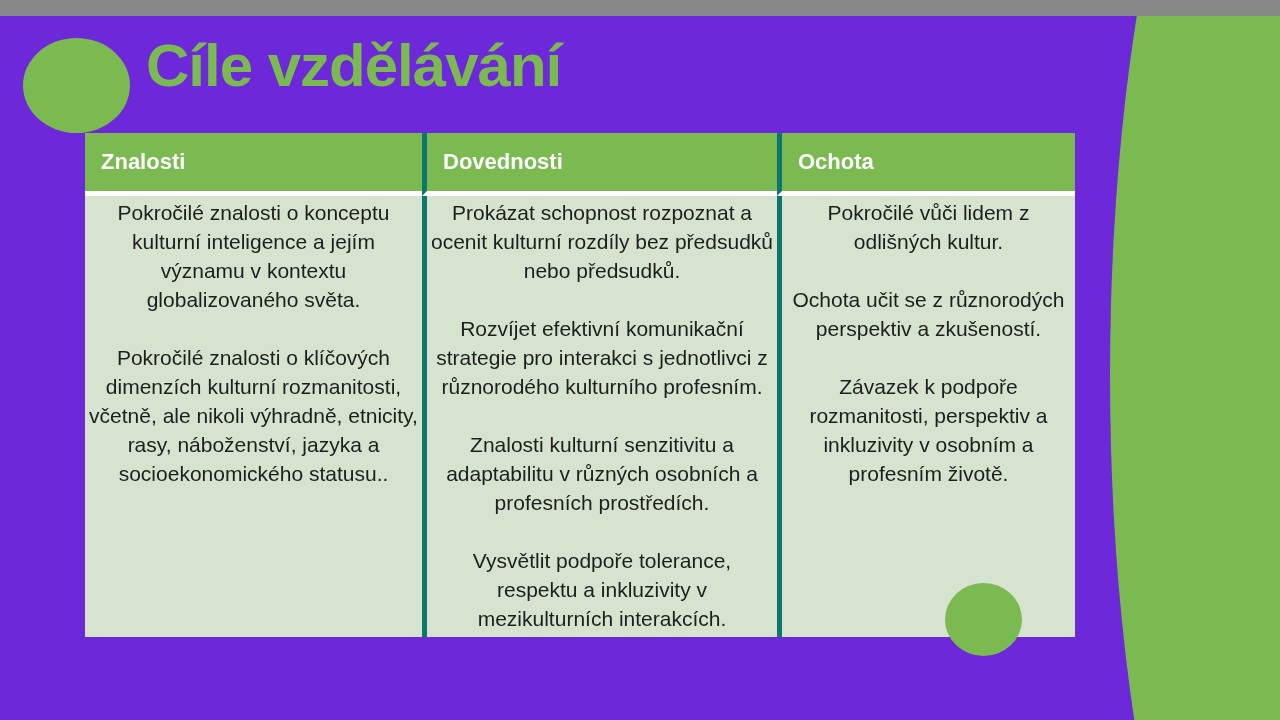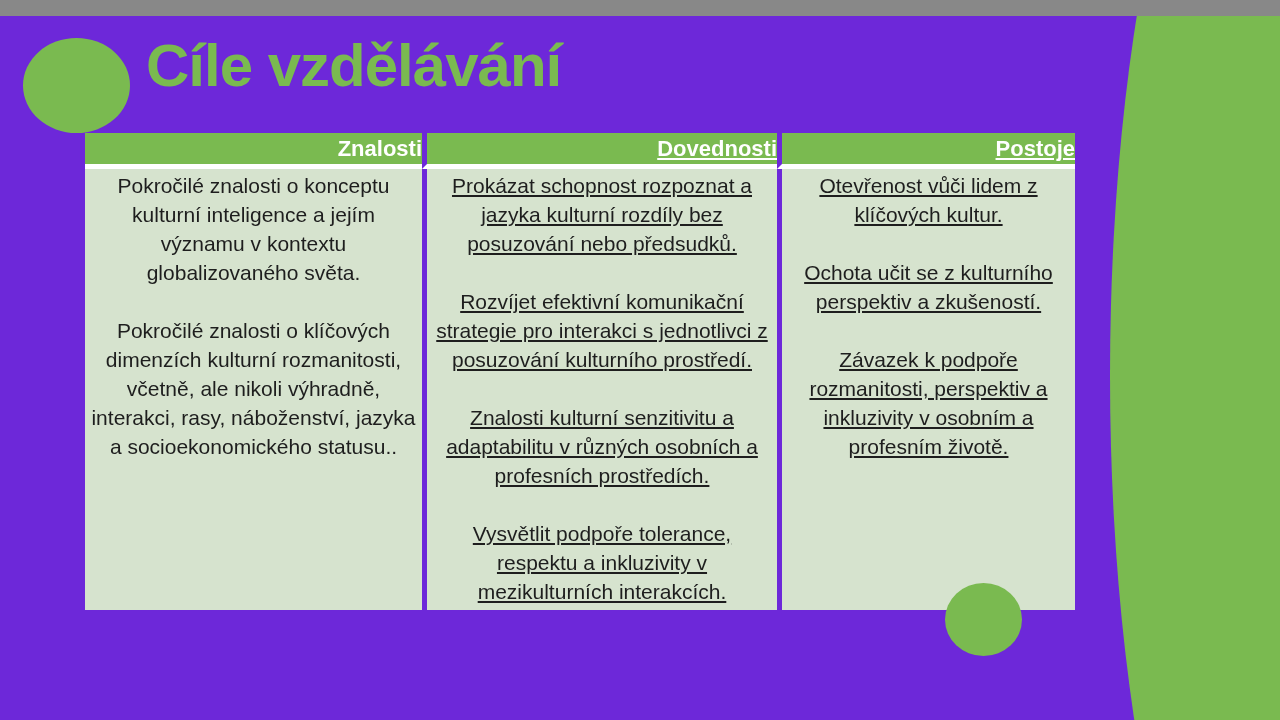--- a/index.html
+++ b/index.html
@@ -45,36 +45,35 @@
     position:absolute;left:85px;top:117px;
     width:990px;
     border-collapse:separate;border-spacing:0;
     table-layout:fixed;
   }
   table.goals th{
     background:var(--accent-green);
     color:var(--header-text);
     font-size:22px;font-weight:bold;
     height:36px;
-    text-align:right;vertical-align:middle;
+    text-align:left;vertical-align:middle;
     border-bottom:5px solid #ffffff;
-    padding:0;
+    padding:16px;
   }
   table.goals td{
     background:var(--cell-green);
     color:var(--body-text);
     font-size:21px;line-height:29px;
     text-align:center;vertical-align:top;
     padding:2px 3px 4px;
     height:392px;
   }
   table.goals th + th,
   table.goals td + td{
-    border-left:5px solid #6d28d9;
-    text-decoration:underline;
+    border-left:5px solid #0f766e;
   }
   td p{margin:0;}
   td p + p{margin-top:29px;}
 </style>
 </head>
 <body>
 
 <div class="slide">
 
   <div class="circle-tl"></div>
@@ -85,38 +84,38 @@
   <table class="goals">
     <colgroup>
       <col style="width:337px">
       <col style="width:355px">
       <col style="width:298px">
     </colgroup>
     <thead>
       <tr>
         <th>Znalosti</th>
         <th>Dovednosti</th>
-        <th>Postoje</th>
+        <th>Ochota</th>
       </tr>
     </thead>
     <tbody>
       <tr>
         <td>
           <p>Pokročilé znalosti o konceptu kulturní inteligence a jejím významu v kontextu globalizovaného světa.</p>
-          <p>Pokročilé znalosti o klíčových dimenzích kulturní rozmanitosti, včetně, ale nikoli výhradně, interakci, rasy, náboženství, jazyka a socioekonomického statusu..</p>
+          <p>Pokročilé znalosti o klíčových dimenzích kulturní rozmanitosti, včetně, ale nikoli výhradně, etnicity, rasy, náboženství, jazyka a socioekonomického statusu..</p>
         </td>
         <td>
-          <p>Prokázat schopnost rozpoznat a jazyka kulturní rozdíly bez posuzování nebo předsudků.</p>
-          <p>Rozvíjet efektivní komunikační strategie pro interakci s jednotlivci z posuzování kulturního prostředí.</p>
+          <p>Prokázat schopnost rozpoznat a ocenit kulturní rozdíly bez předsudků nebo předsudků.</p>
+          <p>Rozvíjet efektivní komunikační strategie pro interakci s jednotlivci z různorodého kulturního profesním.</p>
           <p>Znalosti kulturní senzitivitu a adaptabilitu v různých osobních a profesních prostředích.</p>
           <p>Vysvětlit podpoře tolerance, respektu a inkluzivity v mezikulturních interakcích.</p>
         </td>
         <td>
-          <p>Otevřenost vůči lidem z klíčových kultur.</p>
-          <p>Ochota učit se z kulturního perspektiv a zkušeností.</p>
+          <p>Pokročilé vůči lidem z odlišných kultur.</p>
+          <p>Ochota učit se z různorodých perspektiv a zkušeností.</p>
           <p>Závazek k podpoře rozmanitosti, perspektiv a inkluzivity v osobním a profesním životě.</p>
         </td>
       </tr>
     </tbody>
   </table>
 
   <div class="circle-br"></div>
 
 </div>
 

